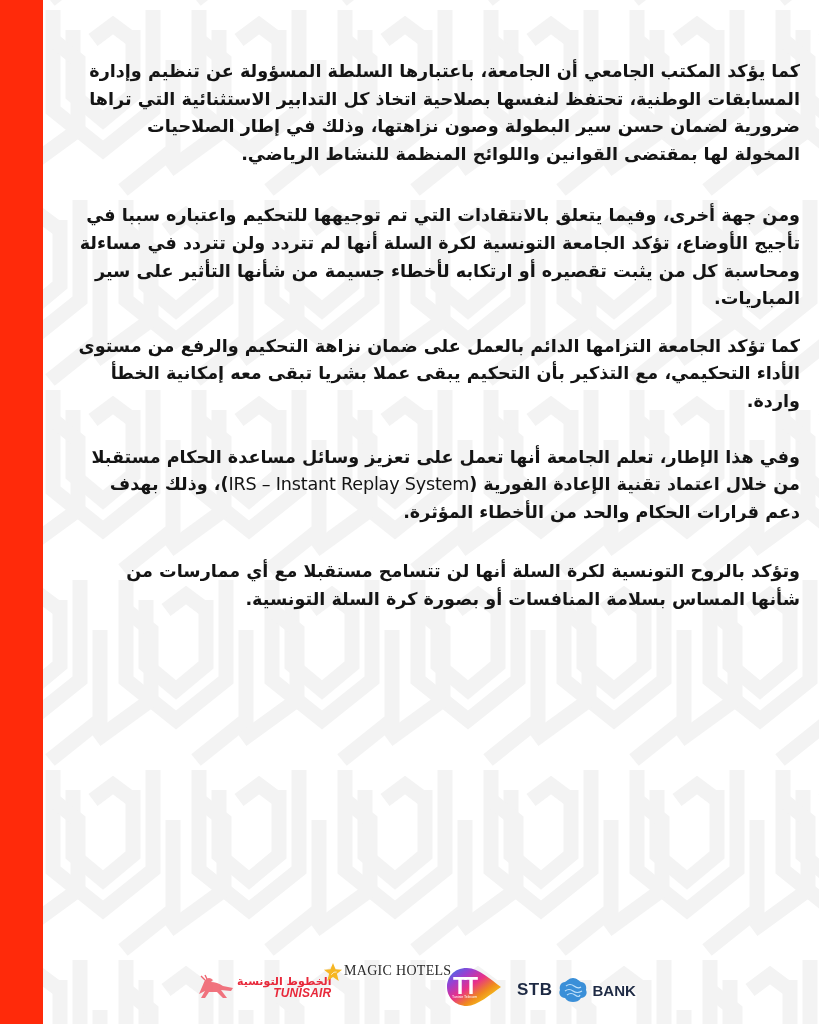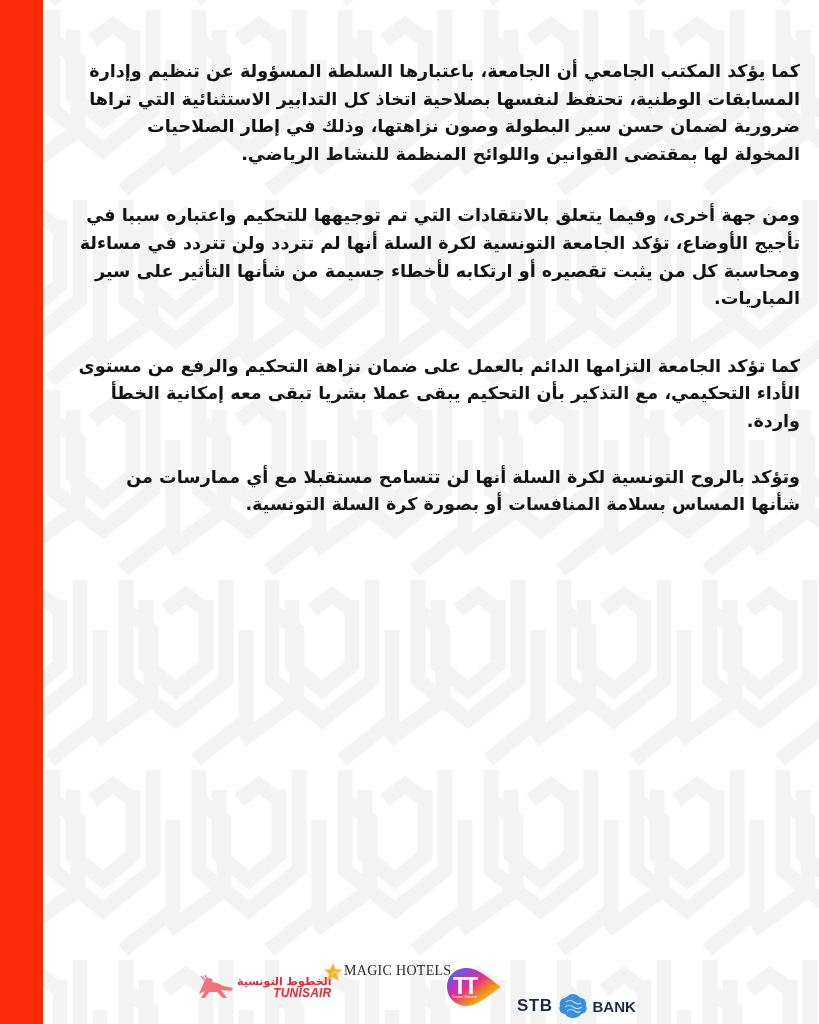--- a/index.html
+++ b/index.html
@@ -42,21 +42,21 @@
       text-align: right;
       color: #141414;
       font-size: 17.6px;
       line-height: 27.6px;
       font-weight: bold;
       letter-spacing: -0.2px;
     }
     .content p {
       margin: 0 0 34px 0;
     }
-    .content p.p2 { margin-bottom: 40px; }
+    .content p.p2 { margin-bottom: 20px; }
     .content p.p3 { margin-bottom: 28px; }
     .content p.p4 { margin-bottom: 32px; }
     .content p.p5 { margin-bottom: 34px; }
     .ltr {
       direction: ltr;
       unicode-bidi: embed;
       font-weight: normal;
     }
 
     .sponsors {
@@ -67,21 +67,21 @@
       height: 52px;
     }
     .logo {
       position: absolute;
       display: flex;
       align-items: center;
     }
     .logo-tunisair { left: 2px; top: 12px; }
     .logo-magic { left: 127px; top: 0px; }
     .logo-tt { left: 250px; top: 2px; }
-    .logo-stb { left: 322px; top: 30px; }
+    .logo-stb { left: 322px; top: 14px; }
 
     .tunisair-text {
       display: flex;
       flex-direction: column;
       align-items: flex-end;
       margin-left: 2px;
       line-height: 1;
     }
     .tunisair-ar {
       font-size: 11px;
@@ -476,20 +476,21 @@
         <path d="M130 60 L130 150 L80 190" transform="translate(876,1140)"></path>
         <path d="M50 40 L70 25 L90 40" transform="translate(876,1140)"></path>
       </g>
   </svg>
 </div>
 
 <div class="content">
   <p class="p1">كما يؤكد المكتب الجامعي أن الجامعة، باعتبارها السلطة المسؤولة عن تنظيم وإدارة المسابقات الوطنية، تحتفظ لنفسها بصلاحية اتخاذ كل التدابير الاستثنائية التي تراها ضرورية لضمان حسن سير البطولة وصون نزاهتها، وذلك في إطار الصلاحيات المخولة لها بمقتضى القوانين واللوائح المنظمة للنشاط الرياضي.</p>
   <p class="p2">ومن جهة أخرى، وفيما يتعلق بالانتقادات التي تم توجيهها للتحكيم واعتباره سببا في تأجيج الأوضاع، تؤكد الجامعة التونسية لكرة السلة أنها لم تتردد ولن تتردد في مساءلة ومحاسبة كل من يثبت تقصيره أو ارتكابه لأخطاء جسيمة من شأنها التأثير على سير المباريات.</p>
   <p class="p3">كما تؤكد الجامعة التزامها الدائم بالعمل على ضمان نزاهة التحكيم والرفع من مستوى الأداء التحكيمي، مع التذكير بأن التحكيم يبقى عملا بشريا تبقى معه إمكانية الخطأ واردة.</p>
+  <p class="p4"><span>وفي هذا الإطار، تعلم الجامعة أنها تعمل على تعزيز وسائل مساعدة الحكام مستقبلا من خلال اعتماد تقنية الإعادة الفورية (</span><span class="ltr">IRS – Instant Replay System</span><span>)، وذلك بهدف دعم قرارات الحكام والحد من الأخطاء المؤثرة.</span></p>
   <p class="p6">وتؤكد بالروح التونسية لكرة السلة أنها لن تتسامح مستقبلا مع أي ممارسات من شأنها المساس بسلامة المنافسات أو بصورة كرة السلة التونسية.</p>
 </div>
 
 <div class="sponsors">
 
   <div class="logo logo-tunisair">
     <svg width="38" height="26" viewBox="0 0 38 26">
       <path d="M2 20 L8 6 Q12 2 16 6 L14 8 Q20 8 26 12 L36 14 L34 17 L24 16 L30 24 L26 24 L20 18 L12 18 L8 24 L4 24 L8 17 Z" fill="#ef6470" opacity="0.9"></path>
       <path d="M8 6 L4 2 M10 5 L8 1" stroke="#ef6470" stroke-width="1.4"></path>
     </svg>

